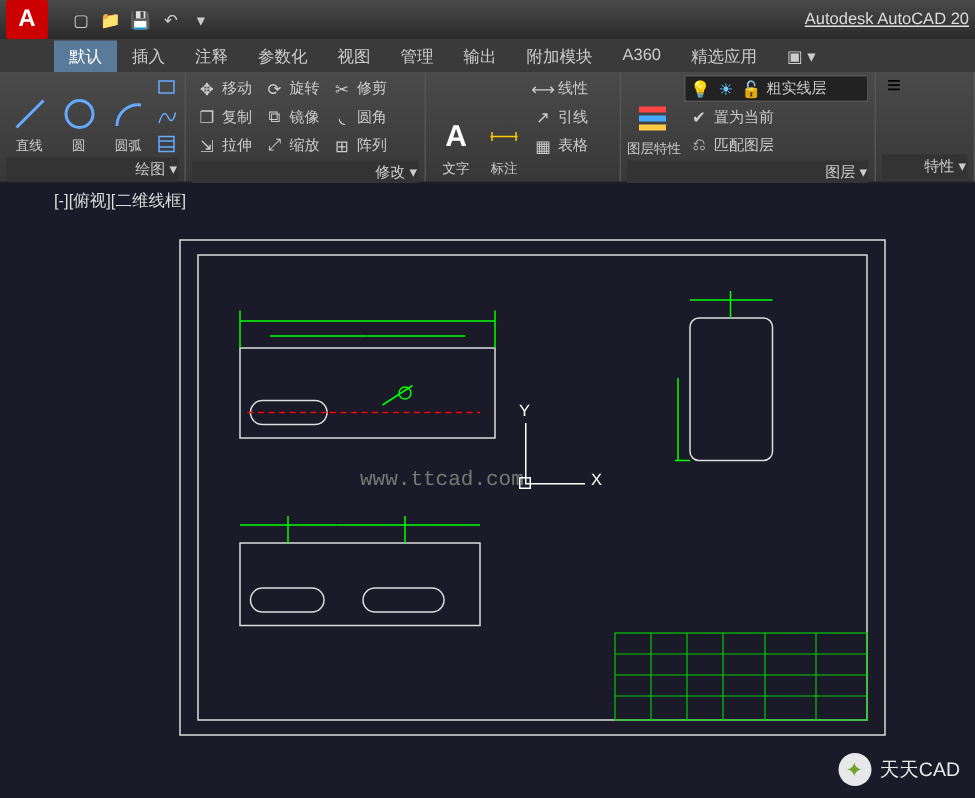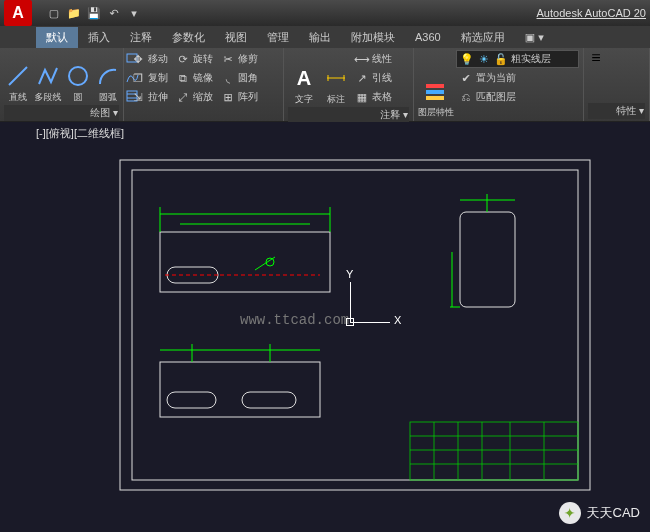--- a/index.html
+++ b/index.html
@@ -83,28 +83,20 @@
         <div class="icon">
             <svg width="24" height="24">
               <line x1="3" y1="21" x2="21" y2="3" stroke="#6af" stroke-width="2"></line>
             </svg>
           </div>
         <div class="lbl">直线</div>
       </div>
       <div class="big-btn">
         <div class="icon">
             <svg width="24" height="24">
-              <polyline points="3,20 9,6 15,18 21,4" stroke="#6af" fill="none" stroke-width="2"></polyline>
-            </svg>
-          </div>
-        <div class="lbl">多段线</div>
-      </div>
-      <div class="big-btn">
-        <div class="icon">
-            <svg width="24" height="24">
               <circle cx="12" cy="12" r="9" stroke="#6af" fill="none" stroke-width="2"></circle>
             </svg>
           </div>
         <div class="lbl">圆</div>
       </div>
       <div class="big-btn">
         <div class="icon">
             <svg width="24" height="24">
               <path d="M4 20 A 14 14 0 0 1 20 6" stroke="#6af" fill="none" stroke-width="2"></path>
             </svg>
@@ -172,20 +164,21 @@
         <div class="small-btn">
             <span class="si">◟</span>
             <span>圆角</span>
           </div>
         <div class="small-btn">
             <span class="si">⊞</span>
             <span>阵列</span>
           </div>
       </div>
     </div>
+    <div class="panel-title">修改 ▾</div>
   </div>
 
   <div class="ribbon-panel" style="width:130px">
     <div class="panel-content">
       <div class="big-btn">
         <div class="icon" style="color:#fff;font-size:20px;font-weight:bold">A</div>
         <div class="lbl">文字</div>
       </div>
       <div class="big-btn" style="width:28px">
         <div class="icon">
@@ -205,21 +198,20 @@
         <div class="small-btn">
             <span class="si">↗</span>
             <span>引线</span>
           </div>
         <div class="small-btn">
             <span class="si">▦</span>
             <span>表格</span>
           </div>
       </div>
     </div>
-    <div class="panel-title">注释 ▾</div>
   </div>
 
   <div class="ribbon-panel" style="width:170px">
     <div class="panel-content">
       <div class="big-btn" style="width:36px">
         <div class="icon">
             <svg width="26" height="26">
               <rect x="3" y="6" width="18" height="4" fill="#f44"></rect>
               <rect x="3" y="12" width="18" height="4" fill="#4af"></rect>
               <rect x="3" y="18" width="18" height="4" fill="#fc4"></rect>
@@ -241,20 +233,21 @@
             </div>
         </div>
         <div class="icon-row">
           <div class="small-btn">
               <span class="si">⎌</span>
               <span>匹配图层</span>
             </div>
         </div>
       </div>
     </div>
+    <div class="panel-title">图层 ▾</div>
   </div>
 
   <div class="ribbon-panel" style="flex:1;min-width:30px">
     <div class="panel-content">
         <div class="small-col">
           <div class="mini-icon">≡</div>
         </div>
       </div>
     <div class="panel-title">特性 ▾</div>
   </div>

